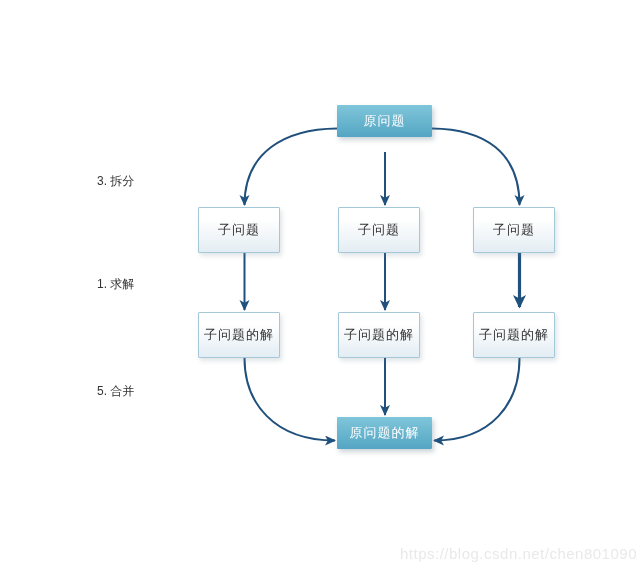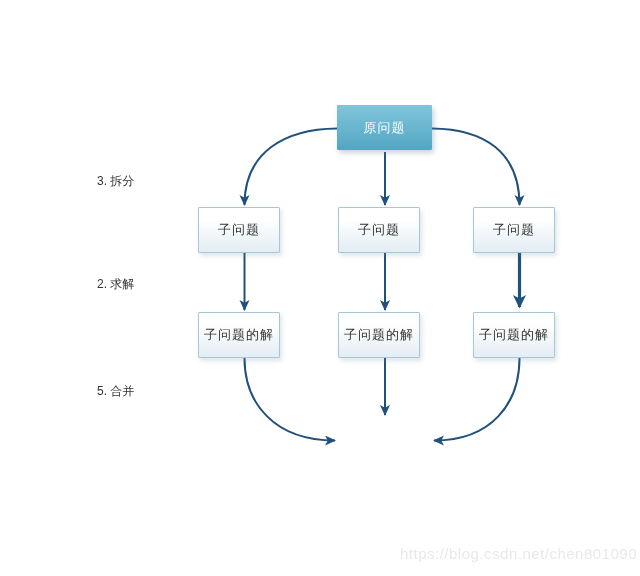--- a/index.html
+++ b/index.html
@@ -10,21 +10,21 @@
     overflow:hidden;
   }
   svg.arrows { position:absolute; left:0; top:0; width:640px; height:576px; }
   .ln { fill:none; stroke:var(--c-arrow,#20507C); stroke-width:2; }
   .ln.thick { stroke-width:3.2; }
   .box {
     position:absolute; display:flex; align-items:center; justify-content:center;
     font-size:13px; letter-spacing:1px; border-radius:1px; box-sizing:border-box;
   }
   .solid {
-    width:95px; height:45px;
+    width:95px; height:32px;
     background:linear-gradient(180deg,var(--c-solid_box_top,#7FC6DA),var(--c-solid_box_bottom,#54A5C3));
     color:var(--c-solid_box_text,#fff);
     box-shadow:2px 3px 5px rgba(110,130,145,.35);
   }
   .light {
     width:82px; height:46px;
     background:linear-gradient(180deg,var(--c-light_box_top,#fff) 25%,var(--c-light_box_bottom,#E3EDF3));
     border:1px solid var(--c-light_box_border,#A5C8D8);
     color:var(--c-light_box_text,#333);
     box-shadow:2px 3px 4px rgba(120,140,155,.22);
@@ -55,21 +55,21 @@
     <path class="ln" d="M432,128.5 C484,129 519.5,152 519.5,205" marker-end="url(#ah)"></path>
     <path class="ln" d="M244.5,253 L244.5,310" marker-end="url(#ah)"></path>
     <path class="ln" d="M385,253 L385,310" marker-end="url(#ah)"></path>
     <path class="ln thick" d="M519.5,253 L519.5,307" marker-end="url(#ahb)"></path>
     <path class="ln" d="M244.5,358 C244.5,403 274,440.5 335,440.5" marker-end="url(#ah)"></path>
     <path class="ln" d="M385,358 L385,415" marker-end="url(#ah)"></path>
     <path class="ln" d="M519.5,358 C519.5,403 492,440.5 434,440.5" marker-end="url(#ah)"></path>
   </svg>
 
   <div class="step" style="left:97px; top:173px;">3. 拆分</div>
-  <div class="step" style="left:97px; top:276px;">2. 求解</div>
+  <div class="step" style="left:97px; top:276px;">1. 求解</div>
   <div class="step" style="left:97px; top:383px;">5. 合并</div>
 
   <div class="box solid" style="left:337px; top:105px;">
     <span>原问题</span>
   </div>
 
   <div class="box light" style="left:198px; top:207px;">
     <span>子问题</span>
   </div>
   <div class="box light" style="left:338px; top:207px;">
@@ -82,16 +82,19 @@
   <div class="box light" style="left:198px; top:312px;">
     <span>子问题的解</span>
   </div>
   <div class="box light" style="left:338px; top:312px;">
     <span>子问题的解</span>
   </div>
   <div class="box light" style="left:473px; top:312px;">
     <span>子问题的解</span>
   </div>
 
+  <div class="box solid" style="left:337px; top:417px;">
+    <span>原问题的解</span>
+  </div>
 
   <div class="watermark">https://blog.csdn.net/chen801090</div>
 
 </div>
 
 </body></html>

